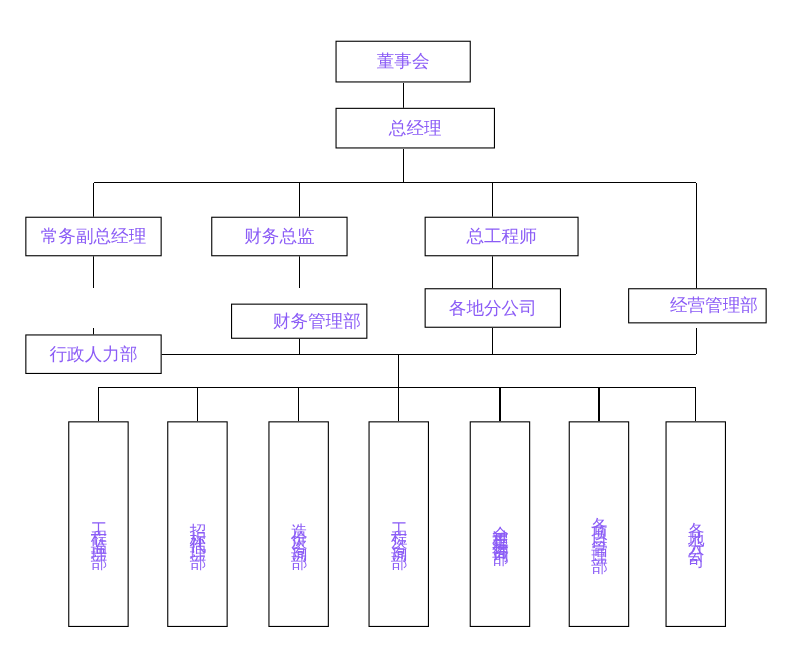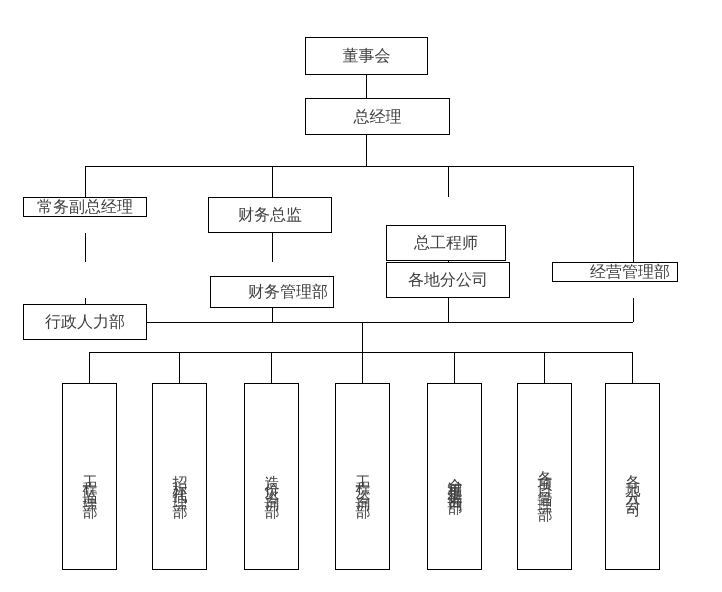--- a/index.html
+++ b/index.html
@@ -6,21 +6,21 @@
     margin: 0;
     padding: 0;
     background: #ffffff;
   }
   .canvas {
     position: relative;
     width: 722px;
     height: 592px;
     background: #ffffff;
     font-family: "DejaVu Sans", sans-serif;
-    color: #404040;
+    color: #8b5cf6;
     overflow: hidden;
   }
   svg.connectors {
     position: absolute;
     left: 0; top: 0;
     width: 722px; height: 592px;
   }
   svg.connectors line {
     stroke: #000000;
     stroke-width: 1;
@@ -94,40 +94,40 @@
   </svg>
 
   <div class="box" style="left:305px; top:37px; width:123px; height:38px;">
     <span>董事会</span>
   </div>
 
   <div class="box" style="left:305px; top:98px; width:145px; height:37px;">
     <span>总经理</span>
   </div>
 
-  <div class="box" style="left:23px; top:197px; width:124px; height:20px;">
+  <div class="box" style="left:23px; top:197px; width:124px; height:36px;">
     <span>常务副总经理</span>
   </div>
-  <div class="box" style="left:208px; top:197px; width:124px; height:36px;">
+  <div class="box" style="left:192px; top:197px; width:124px; height:36px;">
     <span>财务总监</span>
   </div>
-  <div class="box" style="left:386px; top:197px; width:120px; height:36px;margin-top:28px;">
+  <div class="box" style="left:386px; top:197px; width:140px; height:36px;">
     <span>总工程师</span>
   </div>
 
   <div class="box" style="left:23px; top:262px; width:124px; height:36px;margin-top:42px;">
     <span>行政人力部</span>
   </div>
   <div class="box" style="left:210px; top:276px; width:124px; height:32px;padding-left:32px;">
     <span>财务管理部</span>
   </div>
   <div class="box" style="left:386px; top:262px; width:124px; height:36px;">
     <span>各地分公司</span>
   </div>
-  <div class="box" style="left:552px; top:262px; width:126px; height:20px;padding-left:30px;">
+  <div class="box" style="left:571px; top:262px; width:126px; height:32px;padding-left:30px;">
     <span>经营管理部</span>
   </div>
 
   <div class="box vbox" style="left:62px; top:383px; width:55px; height:187px;">
     <span class="vlabel">工程监理部</span>
   </div>
   <div class="box vbox" style="left:152px; top:383px; width:55px; height:187px;">
     <span class="vlabel">招标代理部</span>
   </div>
   <div class="box vbox" style="left:244px; top:383px; width:55px; height:187px;">

